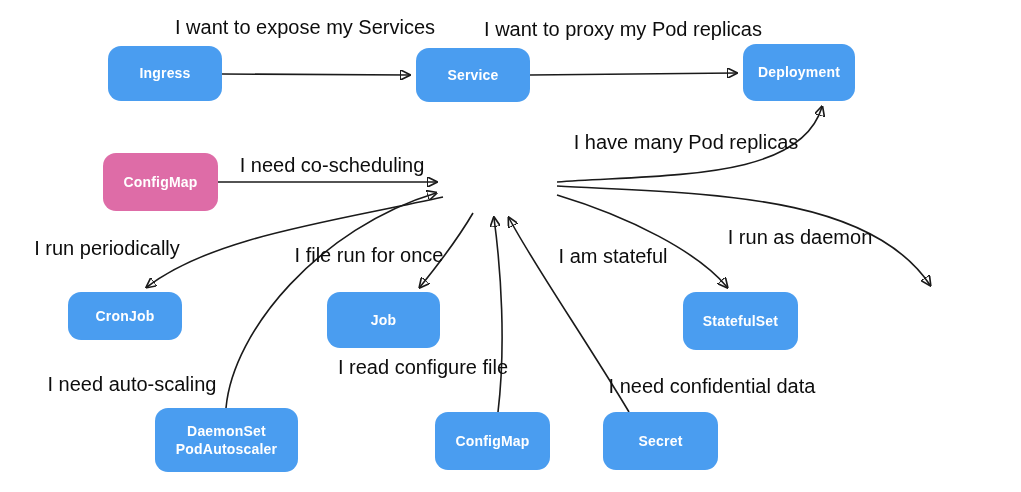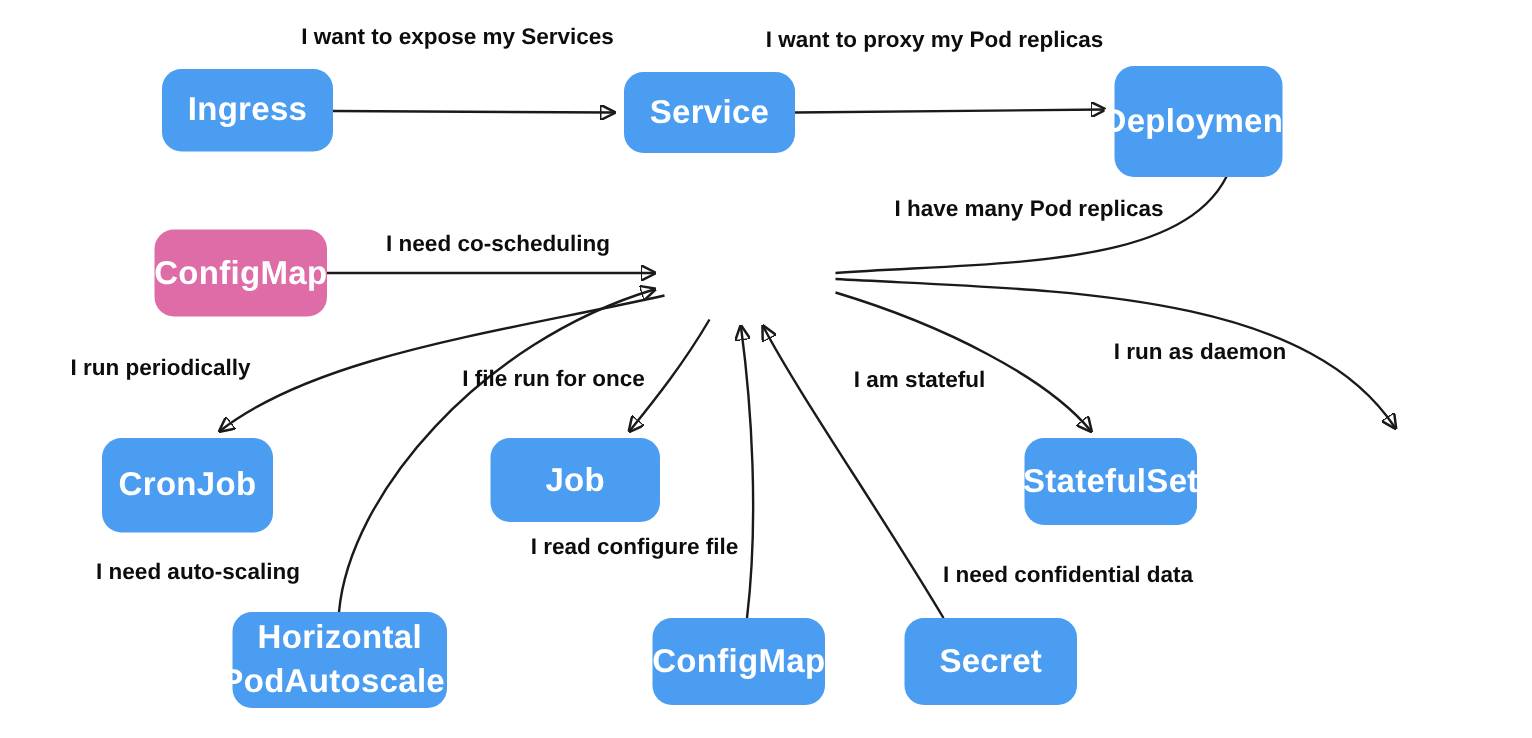--- a/index.html
+++ b/index.html
@@ -32,36 +32,36 @@
     stroke-width: 1.6;
   }
   .node {
     position: absolute;
     display: flex;
     align-items: center;
     justify-content: center;
     text-align: center;
     border-radius: 13px;
     color: var(--node-text);
-    font-size: 22px;
+    font-size: 14px;
     font-weight: 600;
     letter-spacing: 0.2px;
     line-height: 1.3;
     padding: 4px 8px;
     background: var(--node-blue);
   }
   .node.pink { background: var(--node-pink); }
   .node.red  { background: var(--node-red); }
   .edge-label {
     position: absolute;
     transform: translateX(-50%);
     white-space: nowrap;
     color: var(--edge-label-text);
-    font-size: 15px;
-    font-weight: 700;
+    font-size: 20px;
+    font-weight: 400;
   }
 </style>
 </head>
 <body>
 
 <div class="stage">
 
   <svg class="edges-layer" width="1021" height="492" viewBox="0 0 1021 492" xmlns="http://www.w3.org/2000/svg">
     <defs>
       <marker id="arrowhead" viewBox="0 0 10 10" refX="8.5" refY="5" markerWidth="6.5" markerHeight="6.5" orient="auto-start-reverse">
@@ -76,26 +76,26 @@
     <path d="M 557 195 C 630 217 698 252 727 287" marker-end="url(#arrowhead)"></path>
     <path d="M 443 197 C 330 222 212 237 147 287" marker-end="url(#arrowhead)"></path>
     <path d="M 473 213 C 456 242 437 266 420 287" marker-end="url(#arrowhead)"></path>
     <path d="M 226 408 C 233 330 320 228 436 193" marker-end="url(#arrowhead)"></path>
     <path d="M 498 412 C 506 345 501 270 494 218" marker-end="url(#arrowhead)"></path>
     <path d="M 629 412 C 586 340 532 262 509 218" marker-end="url(#arrowhead)"></path>
   </svg>
 
   <div class="node" style="left:108px; top:46px; width:114px; height:55px;">Ingress</div>
   <div class="node" style="left:416px; top:48px; width:114px; height:54px;">Service</div>
-  <div class="node" style="left:743px; top:44px; width:112px; height:74px;">Deployment</div>
+  <div class="node" style="left:743px; top:44px; width:112px; height:57px;">Deployment</div>
   <div class="node pink" style="left:103px; top:153px; width:115px; height:58px;">ConfigMap</div>
-  <div class="node" style="left:68px; top:292px; width:114px; height:63px;">CronJob</div>
+  <div class="node" style="left:68px; top:292px; width:114px; height:48px;">CronJob</div>
   <div class="node" style="left:327px; top:292px; width:113px; height:56px;">Job</div>
   <div class="node" style="left:683px; top:292px; width:115px; height:58px;">StatefulSet</div>
-  <div class="node" style="left:155px; top:408px; width:143px; height:64px;">Horizontal PodAutoscaler</div>
+  <div class="node" style="left:155px; top:408px; width:143px; height:64px;">DaemonSet PodAutoscaler</div>
   <div class="node" style="left:435px; top:412px; width:115px; height:58px;">ConfigMap</div>
   <div class="node" style="left:603px; top:412px; width:115px; height:58px;">Secret</div>
 
   <div class="edge-label" style="left:305px; top:16px;">I want to expose my Services</div>
   <div class="edge-label" style="left:686px; top:131px;">I have many Pod replicas</div>
   <div class="edge-label" style="left:623px; top:18px;">I want to proxy my Pod replicas</div>
   <div class="edge-label" style="left:332px; top:154px;">I need co-scheduling</div>
   <div class="edge-label" style="left:107px; top:237px;">I run periodically</div>
   <div class="edge-label" style="left:369px; top:244px;">I file run for once</div>
   <div class="edge-label" style="left:613px; top:245px;">I am stateful</div>

